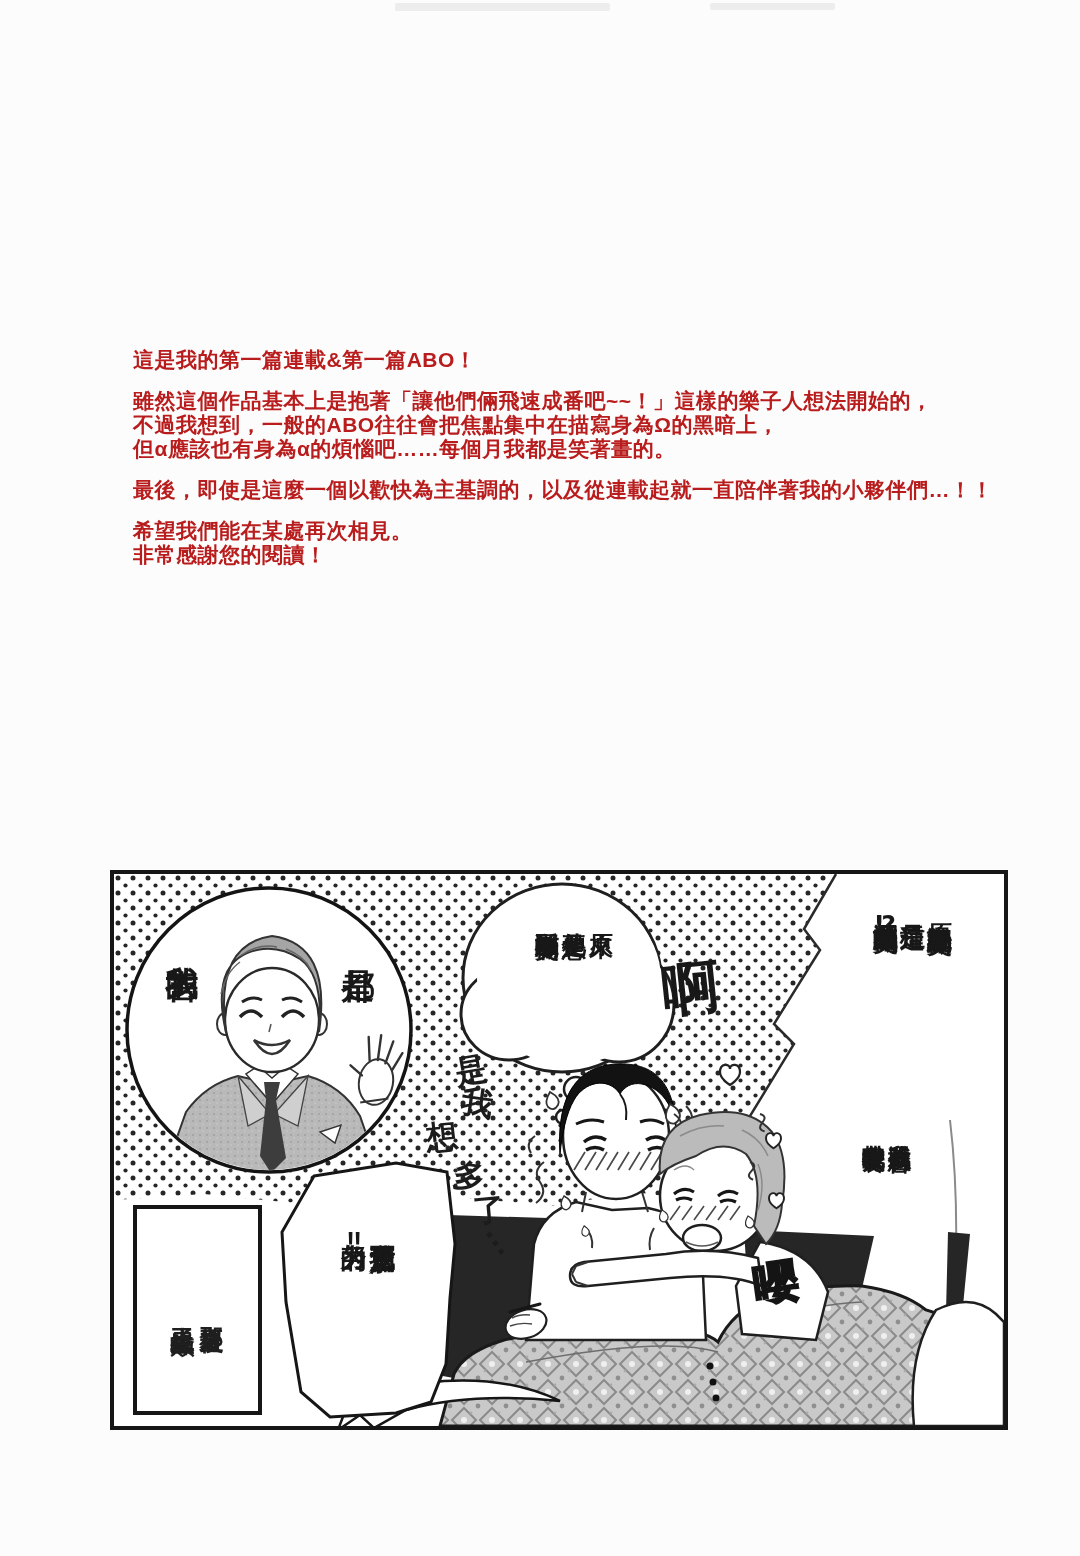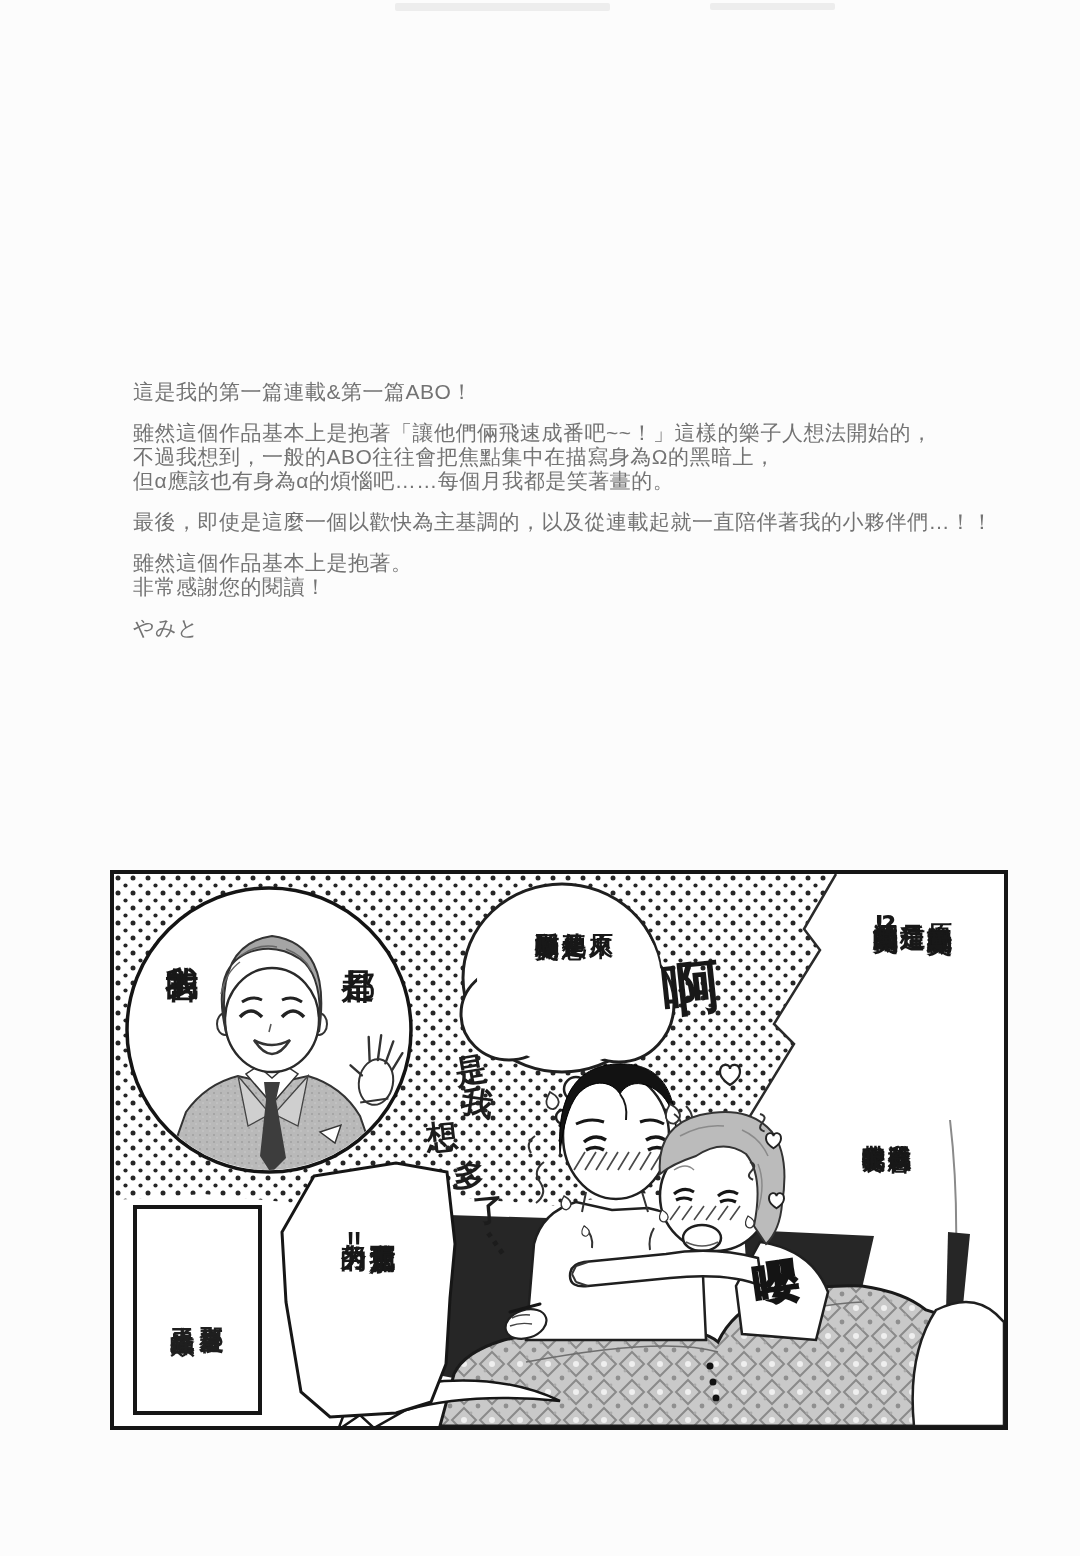--- a/index.html
+++ b/index.html
@@ -6,22 +6,22 @@
   .page{
     position:relative;width:1080px;height:1556px;margin:0 auto;
     background:#fcfcfc;overflow:hidden;
     font-family:"Liberation Sans","DejaVu Sans",sans-serif;
     color:#1f1f1f;
   }
   .artifact{position:absolute;background:#ededed;border-radius:2px;}
 
   
   .afterword{
-    position:absolute;left:133px;top:380px;width:880px;
-    font-size:21px;line-height:24px;letter-spacing:.5px;color:#737373;
+    position:absolute;left:133px;top:348px;width:880px;
+    font-size:21px;line-height:24px;letter-spacing:.5px;color:#b91c1c;font-weight:bold;
   }
   .afterword p{margin:0 0 17px 0;white-space:pre-line;}
   .afterword .sig{margin-top:8px;}
 
   
   .panel{
     position:absolute;left:110px;top:870px;width:898px;height:560px;
     box-sizing:border-box;border:4px solid #161616;background:#fff;
   }
   .panel-art{position:absolute;left:0;top:0;width:890px;height:552px;}
@@ -60,23 +60,22 @@
 
   <div class="artifact" style="left:395px;top:3px;width:215px;height:8px;"></div>
   <div class="artifact" style="left:710px;top:3px;width:125px;height:7px;"></div>
 
   <div class="afterword">
     <p>這是我的第一篇連載&amp;第一篇ABO！</p>
     <p>雖然這個作品基本上是抱著「讓他們倆飛速成番吧~~！」這樣的樂子人想法開始的，
 不過我想到，一般的ABO往往會把焦點集中在描寫身為Ω的黑暗上，
 但α應該也有身為α的煩惱吧……每個月我都是笑著畫的。</p>
     <p>最後，即使是這麼一個以歡快為主基調的，以及從連載起就一直陪伴著我的小夥伴們…！！</p>
-    <p>雖然這個作品基本上是抱著。
+    <p>希望我們能在某處再次相見。
 非常感謝您的閱讀！</p>
-    <p class="sig">やみと</p>
   </div>
 
   <div class="panel">
 
     <svg class="panel-art" viewBox="0 0 890 552">
       <defs>
         <pattern id="pdots" width="15" height="15" patternUnits="userSpaceOnUse">
           <rect width="15" height="15" fill="#ffffff"></rect>
           <circle cx="4" cy="4" r="2.5" fill="#262626"></circle>
           <circle cx="11.5" cy="11.5" r="2.1" fill="#262626"></circle>

